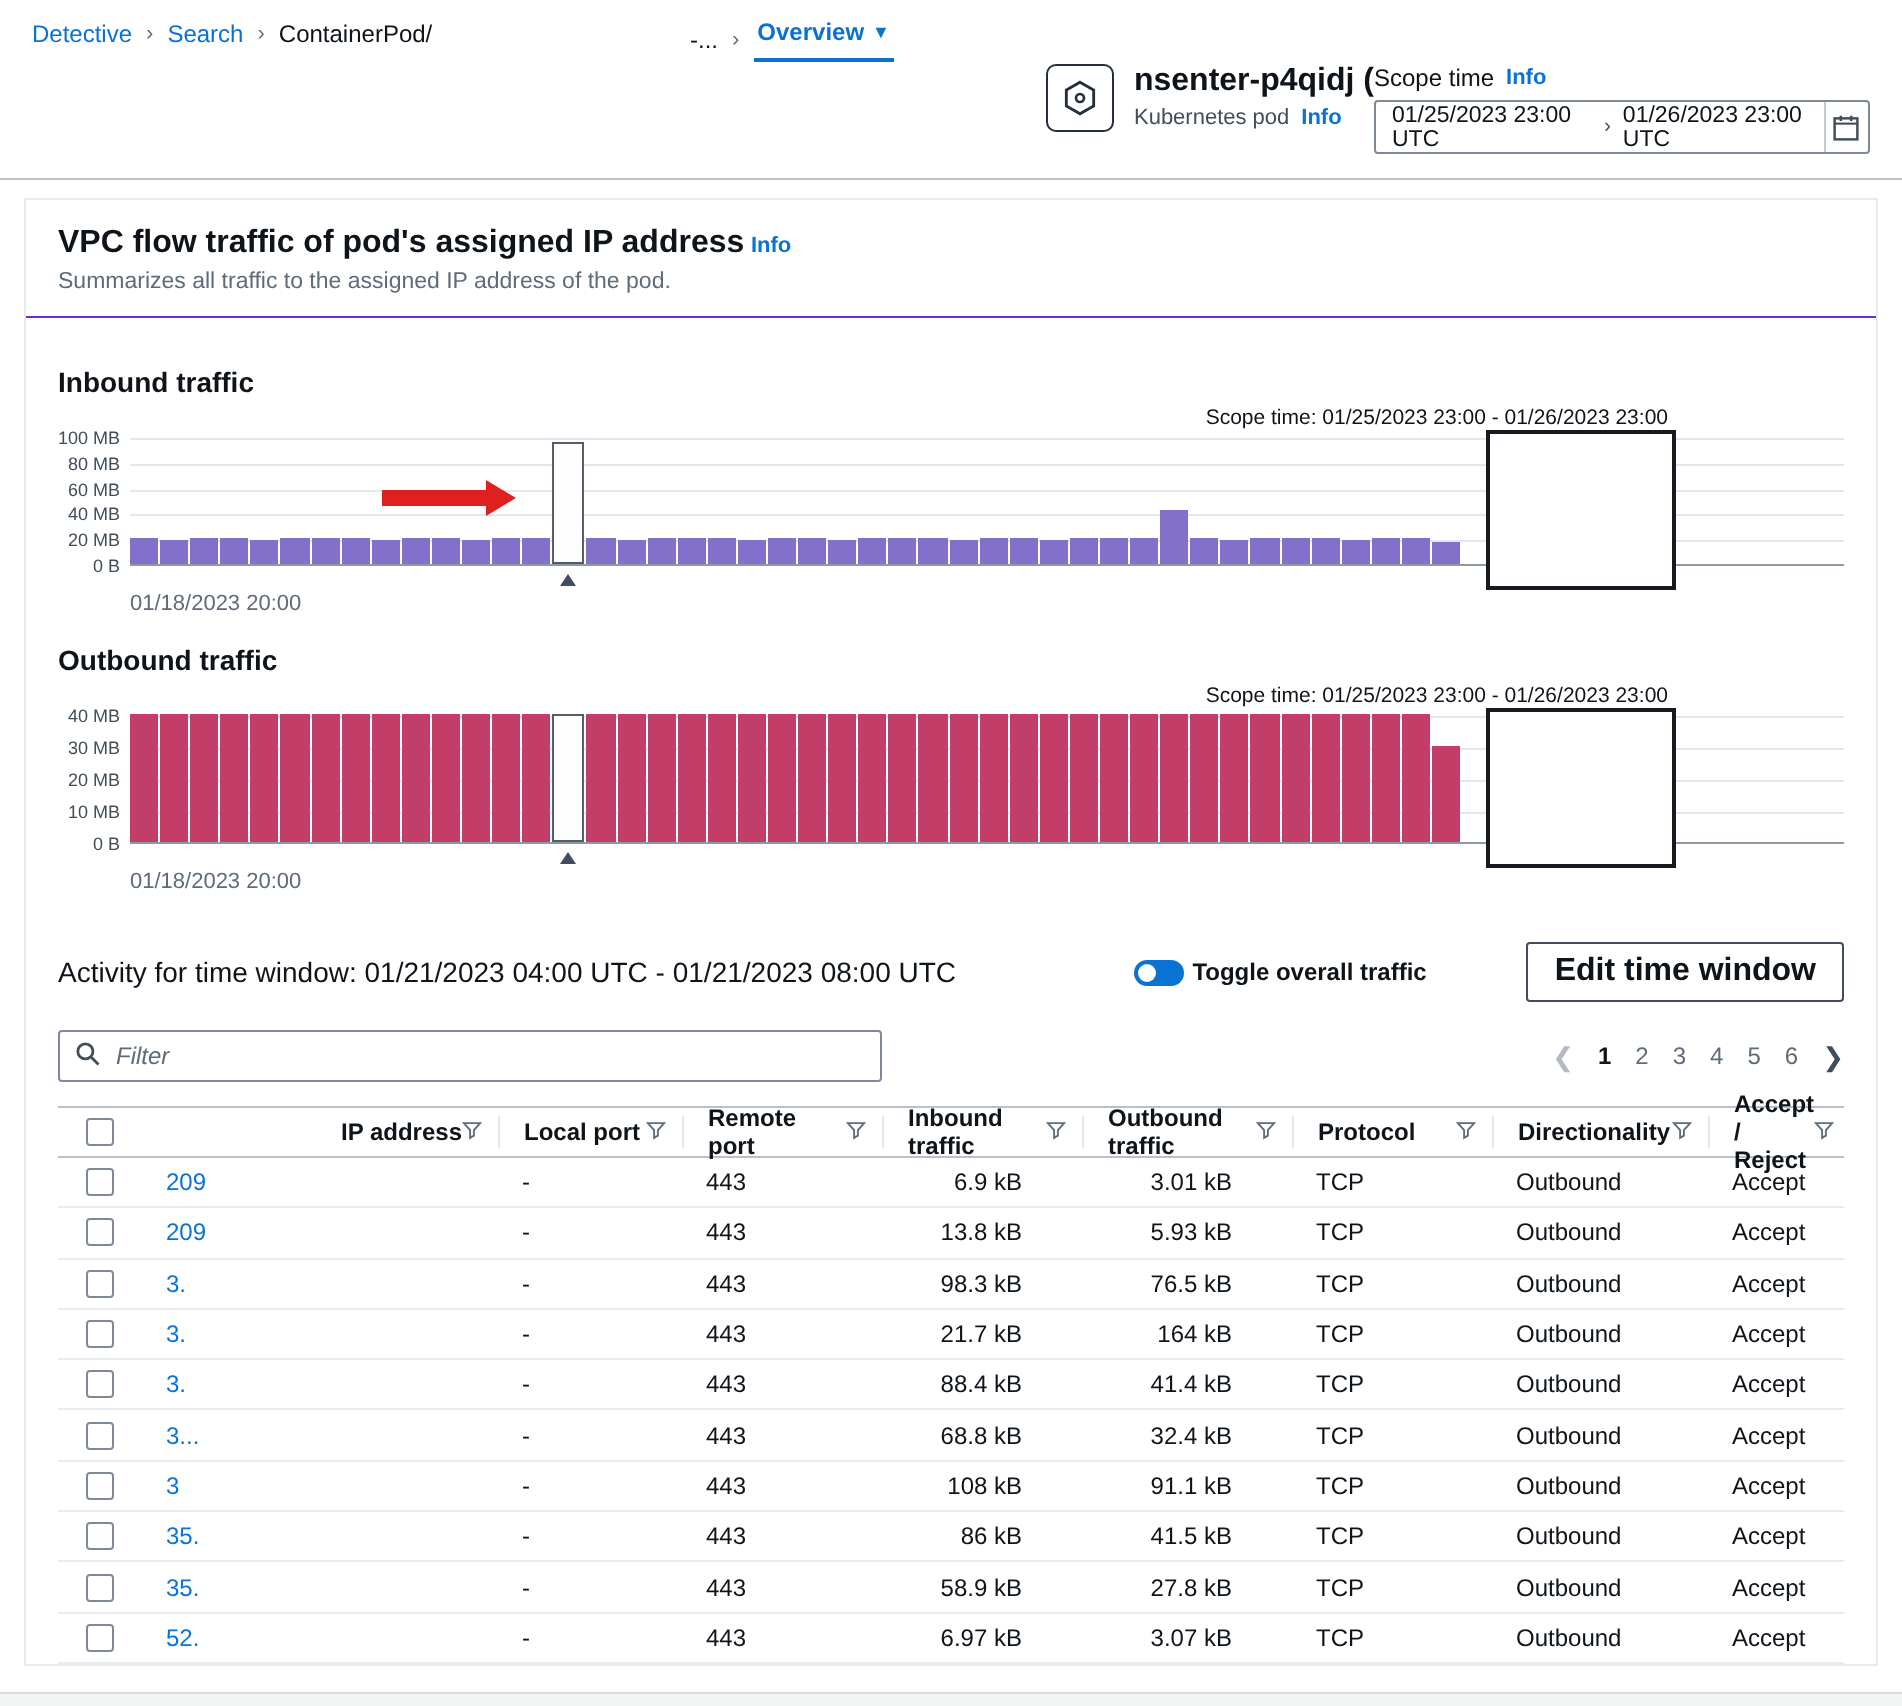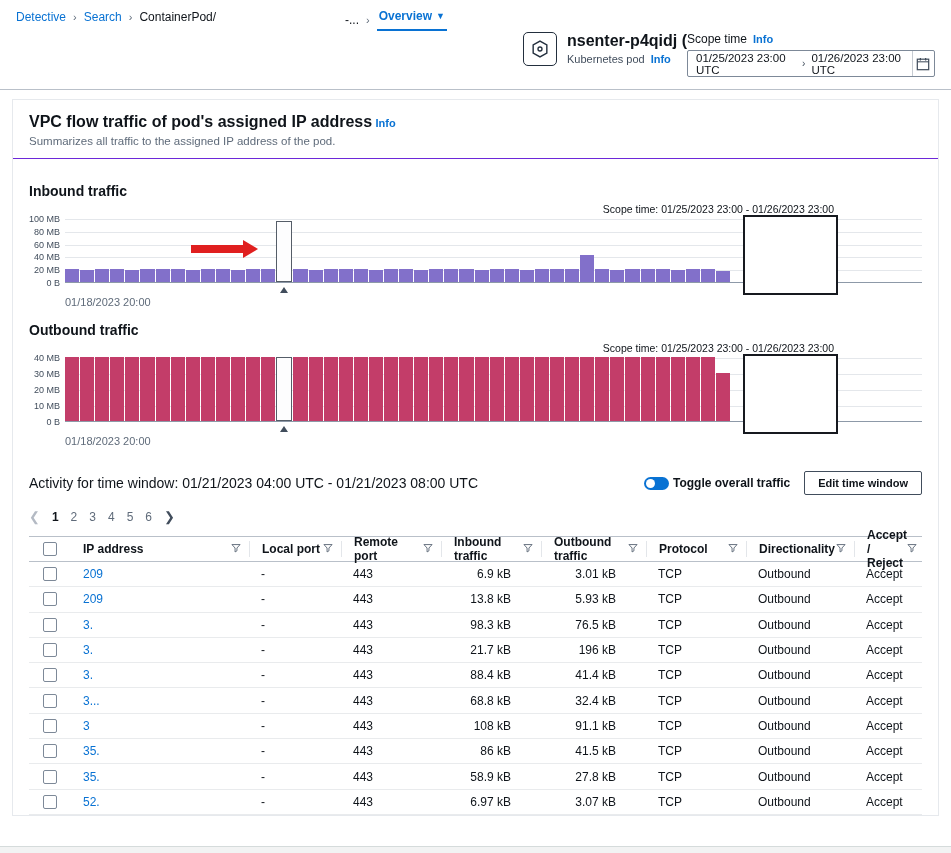--- a/index.html
+++ b/index.html
@@ -77,21 +77,21 @@
 
   
   .activity-row { display:flex; justify-content:space-between; align-items:center; margin:24px 0 14px; }
   .activity-title { font-size:14px; }
   .activity-right { display:flex; align-items:center; gap:14px; }
   .toggle-wrap { display:flex; align-items:center; gap:4px; cursor:pointer; }
   .toggle { width:25px; height:13px; border-radius:8px; background:#0972d3; position:relative; }
   .toggle-knob { width:9px; height:9px; border-radius:50%; background:#fff; position:absolute; left:2px; top:2px; }
   .toggle-label { font-size:12px; font-weight:700; }
   .btn-secondary { border:1px solid #414d5c; border-radius:2px; background:#fff; padding:5px 13px;
-    font-size:11px; font-weight:700; color:#0f141a; cursor:pointer; font-family:inherit; }
+    font-size:16px; font-weight:700; color:#0f141a; cursor:pointer; font-family:inherit;margin-left:36px; }
 
   
   .filter-row { display:flex; justify-content:space-between; align-items:center; margin-bottom:12px; }
   .filter-box { position:relative; width:412px; }
   .filter-box input { width:100%; height:26px; border:1px solid #7d8998; border-radius:2px;
     padding:0 8px 0 28px; font-size:12px; font-family:inherit; color:#0f141a; }
   .filter-box input::placeholder { font-style:italic; color:#5f6b7a; }
   .search-glyph { position:absolute; left:8px; top:5px; }
   .pagination { display:flex; align-items:center; gap:12px; font-size:12px; color:#5f6b7a; }
   .pag-arrow { font-size:13px; cursor:pointer; }
@@ -100,21 +100,21 @@
   .pag-num { cursor:pointer; color:#5f6b7a; }
   .pag-num.current { color:#0f141a; font-weight:700; }
 
   
   .tbl { width:100%; }
   .thead, .trow { display:grid;
     grid-template-columns:42px 178px 92px 100px 100px 105px 100px 108px 1fr; align-items:center; }
   .thead { border-top:1px solid #b9c0c9; border-bottom:1px solid #b9c0c9; height:26px; }
   .th { font-weight:700; font-size:12px; display:flex; align-items:center; justify-content:space-between;
     padding:0 8px 0 12px; height:16px; border-left:1px solid #e3e6ea; }
-  .th:first-child, .th:nth-child(2) { border-left:none; }
+  .th:first-child, .th:nth-child(2) { border-left:none;justify-content:flex-end; }
   .trow { height:25.3px; border-bottom:1px solid #e9ebed; }
   .td { padding:0 8px 0 12px; font-size:12px; color:#0f141a; white-space:nowrap; overflow:hidden; }
   .td.num { text-align:right; padding-right:30px; }
   .checkbox { width:14px; height:14px; border:1px solid #7d8998; border-radius:2px; display:inline-block;
     background:#fff; cursor:pointer; }
   .td-cb, .th-cb { padding-left:14px; display:flex; align-items:center; }
 
   .bottom-strip { position:absolute; bottom:0; left:0; right:0; height:7px;
     background:#f2f3f3; border-top:1px solid #d5dbdb; }
 </style>
@@ -342,20 +342,29 @@
               <span class="toggle">
                   <span class="toggle-knob"></span>
                 </span>
               <span class="toggle-label">Toggle overall traffic</span>
             </div>
             <button class="btn-secondary">Edit time window</button>
           </div>
         </div>
 
         <div class="filter-row">
+          <div class="filter-box">
+            <span class="search-glyph">
+              <svg width="14" height="14" viewBox="0 0 16 16">
+                <circle cx="6.5" cy="6.5" r="4.3" fill="none" stroke="#414d5c" stroke-width="1.6"></circle>
+                <line x1="10" y1="10" x2="14" y2="14" stroke="#414d5c" stroke-width="1.6"></line>
+              </svg>
+            </span>
+            <input type="text" placeholder="Filter" style="">
+          </div>
           <div class="pagination">
             <span class="pag-arrow disabled">❮</span>
             <span id="pag-pages" style="display:flex;gap:12px;">
                 <span class="pag-num current">1</span>
                 <span class="pag-num">2</span>
                 <span class="pag-num">3</span>
                 <span class="pag-num">4</span>
                 <span class="pag-num">5</span>
                 <span class="pag-num">6</span>
               </span>
@@ -458,21 +467,21 @@
                 <div class="td"><span>Accept</span></div>
               </div>
               <div class="trow">
                 <div class="td-cb">
                   <span class="checkbox"></span>
                 </div>
                 <div class="td"><a>3.</a></div>
                 <div class="td"><span>-</span></div>
                 <div class="td"><span>443</span></div>
                 <div class="td num"><span>21.7 kB</span></div>
-                <div class="td num"><span>196 kB</span></div>
+                <div class="td num"><span>164 kB</span></div>
                 <div class="td"><span>TCP</span></div>
                 <div class="td"><span>Outbound</span></div>
                 <div class="td"><span>Accept</span></div>
               </div>
               <div class="trow">
                 <div class="td-cb">
                   <span class="checkbox"></span>
                 </div>
                 <div class="td"><a>3.</a></div>
                 <div class="td"><span>-</span></div>

